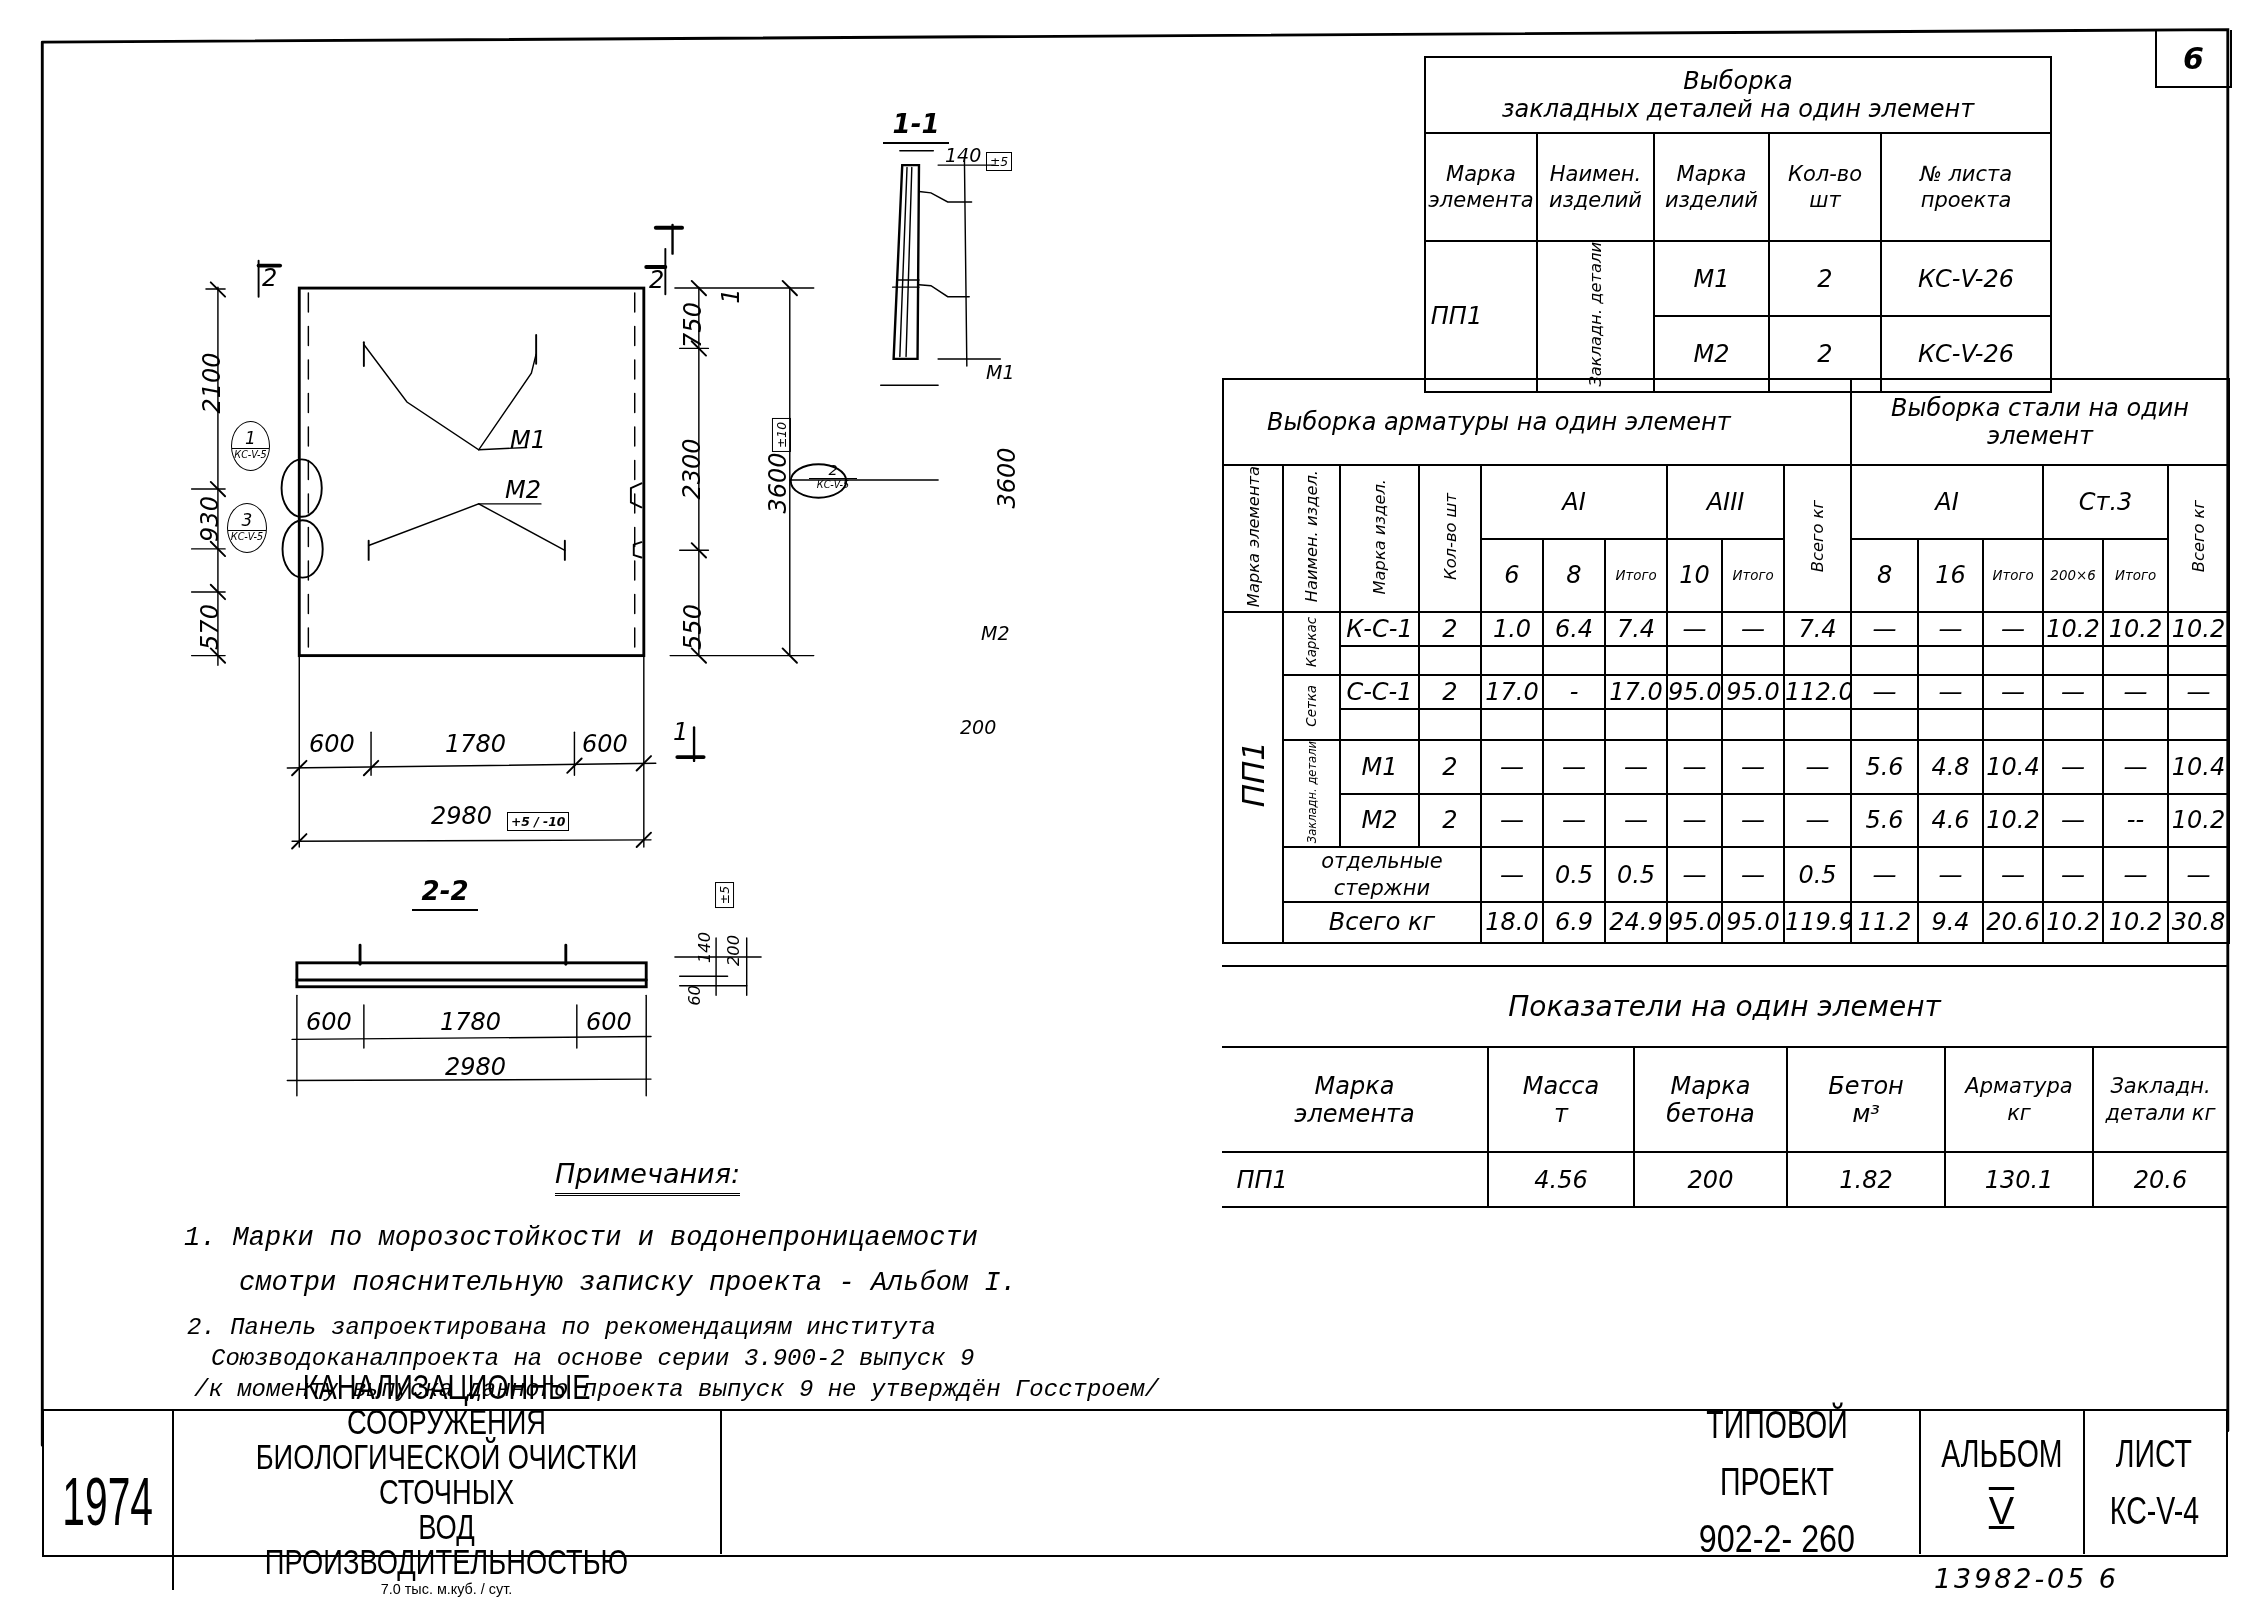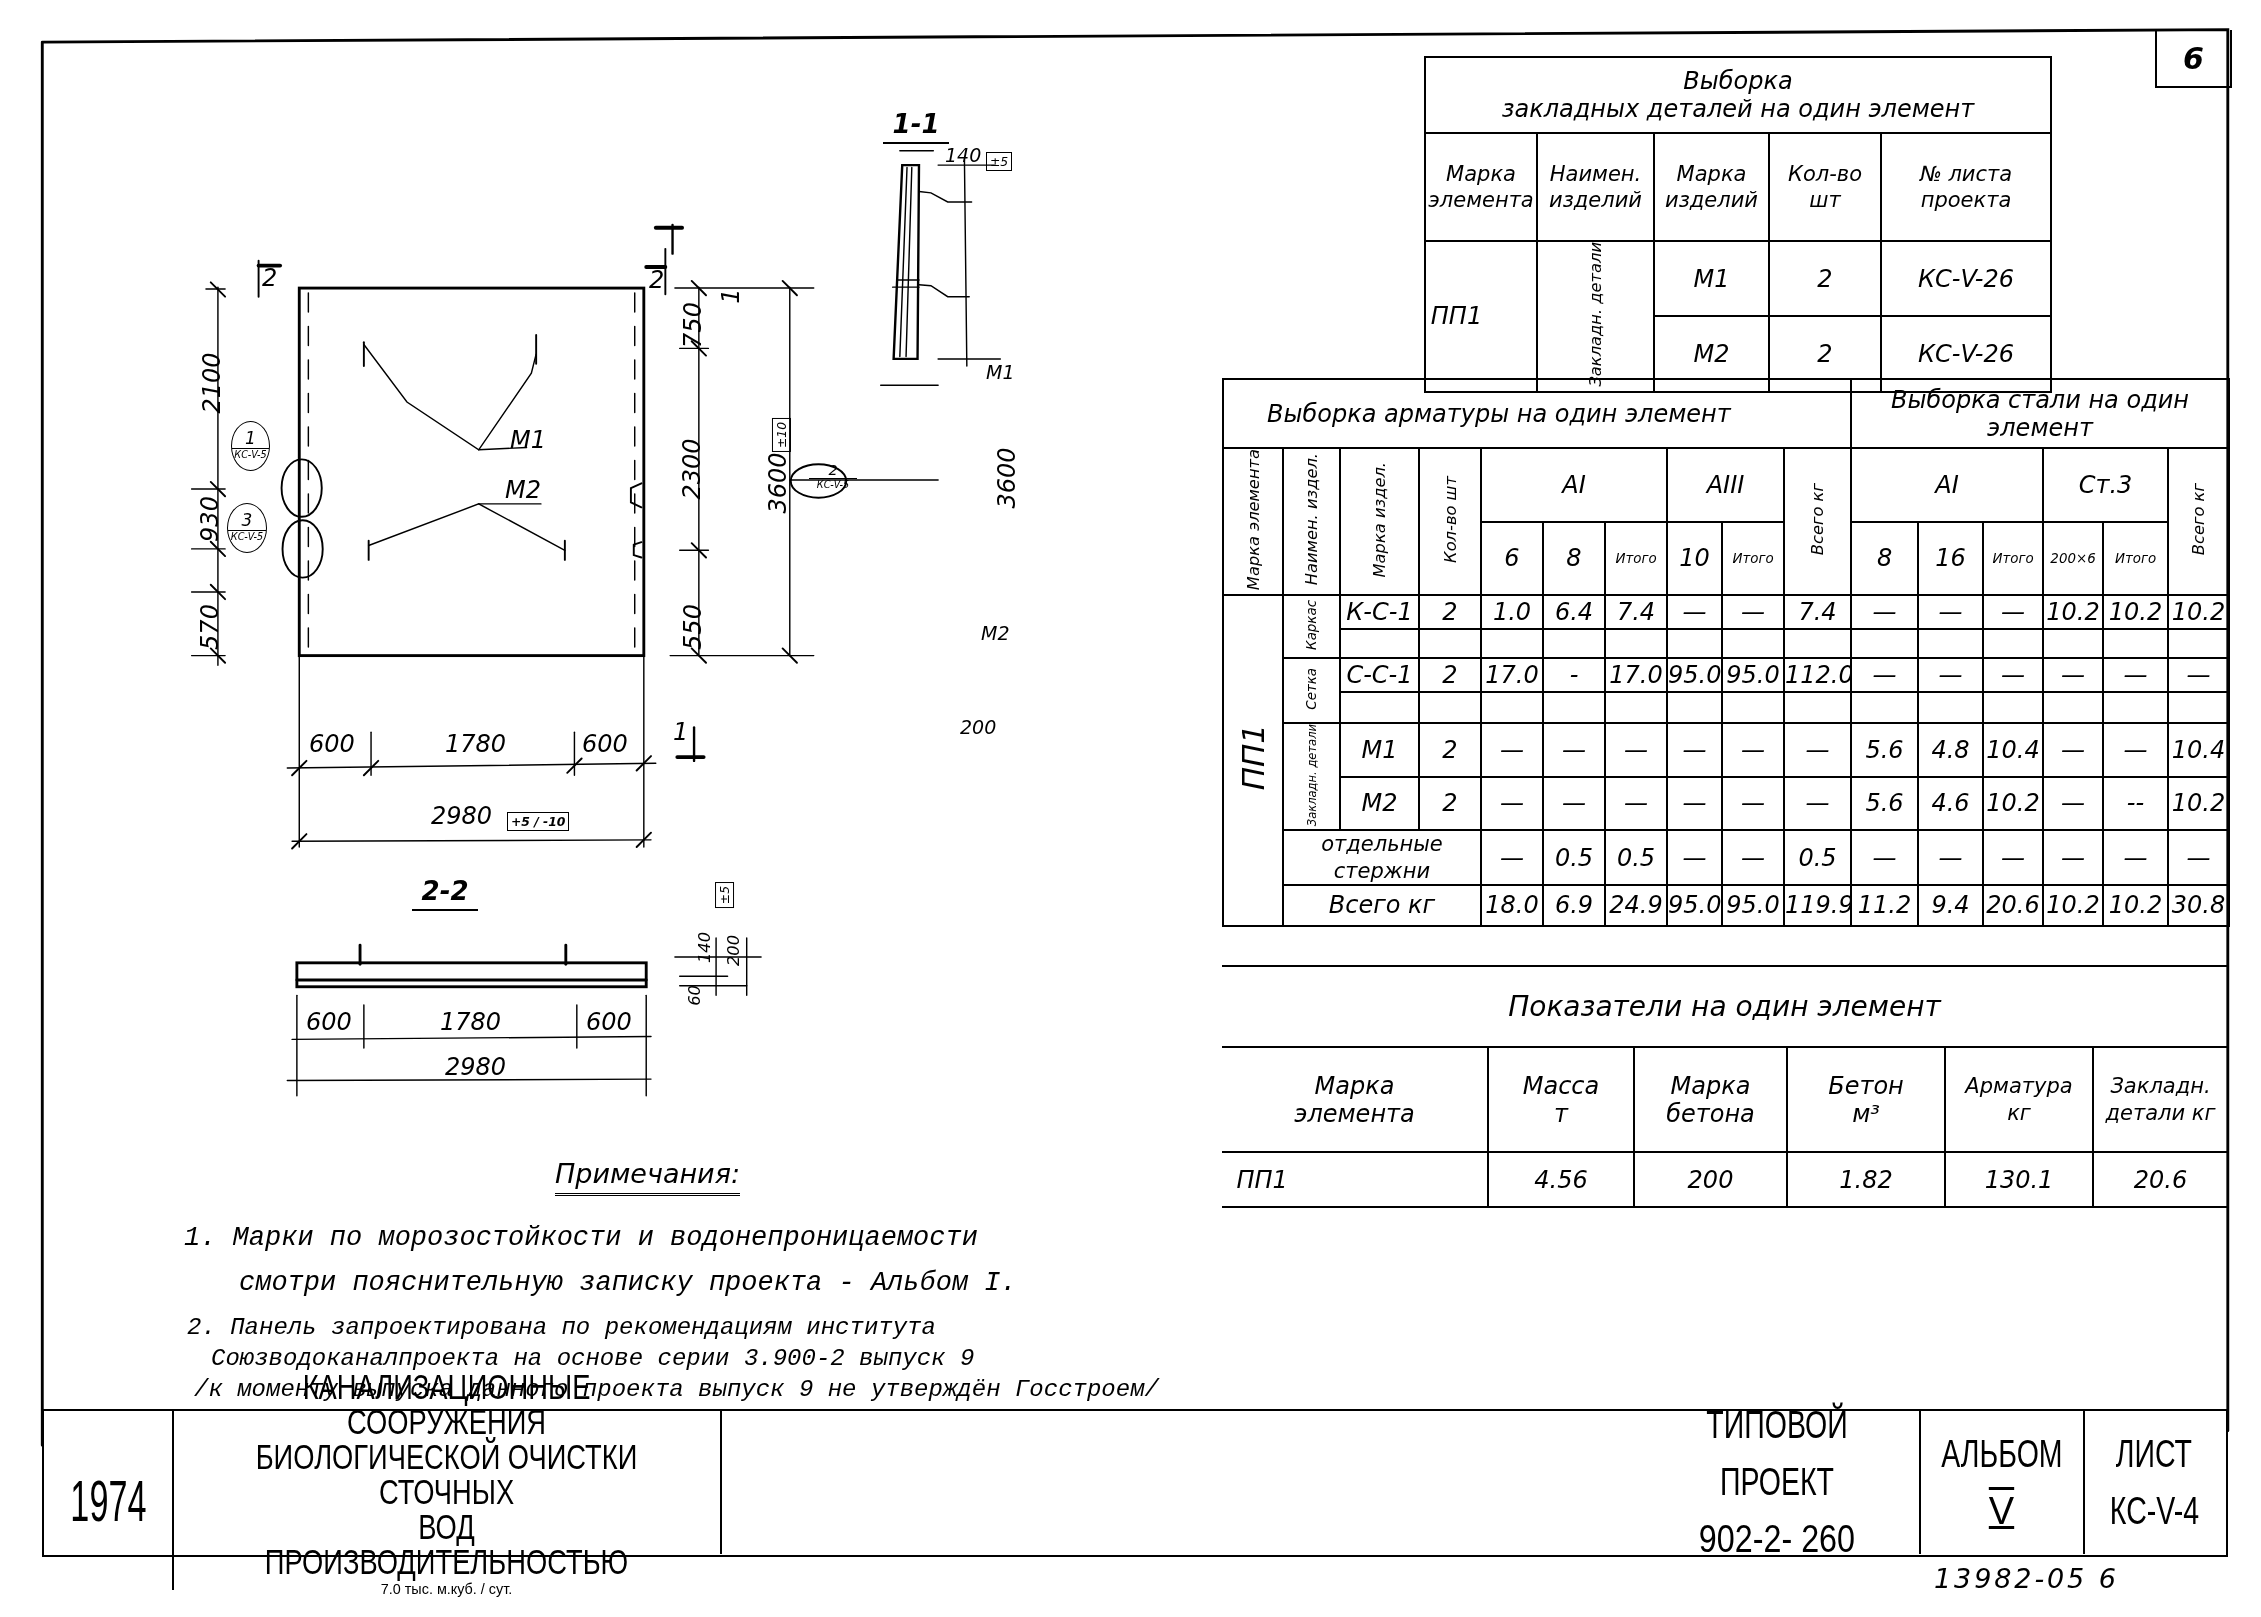--- a/index.html
+++ b/index.html
@@ -259,21 +259,21 @@
       <col style="width:62px">
       <col style="width:67px">
     <col style="width:67px">
       <col style="width:65px">
       <col style="width:60px">
     <col style="width:60px">
       <col style="width:65px">
       <col style="width:61px">
   </colgroup>
   <tbody>
-      <tr style="height:69px">
+      <tr style="height:86px">
     <td colspan="10" class="t-title" style="text-align:left; padding-left:43px;">Выборка арматуры на один элемент</td>
     <td colspan="6" class="t-title">Выборка стали на один элемент</td>
   </tr>
   <tr style="height:50px">
     <td rowspan="2" class="t-small"><span class="vert">Марка элемента</span></td>
     <td rowspan="2" class="t-small"><span class="vert">Наимен. издел.</span></td>
     <td rowspan="2" class="t-small"><span class="vert">Марка издел.</span></td>
     <td rowspan="2" class="t-small"><span class="vert">Кол-во шт</span></td>
     <td colspan="3" class="t-cell">АI</td>
     <td colspan="2" class="t-cell">АIII</td>
@@ -483,21 +483,21 @@
   </table>
 
 <div class="notes-title">Примечания:</div>
 <div class="note-line" style="left:184px; top:1223px;">1.  Марки по  морозостойкости  и  водонепроницаемости</div>
 <div class="note-line" style="left:239px; top:1268px;">смотри    пояснительную записку проекта - Альбом I.</div>
 <div class="note-line" style="left:187px; top:1314px; font-size:24px;">2.  Панель запроектирована  по рекомендациям института</div>
 <div class="note-line" style="left:211px; top:1345px; font-size:24px;">Союзводоканалпроекта  на основе  серии 3.900-2 выпуск 9</div>
 <div class="note-line" style="left:194px; top:1376px; font-size:24px;">/к моменту выпуска данного проекта выпуск 9 не утверждён Госстроем/</div>
 
 <div class="abs" style="left:42px; top:1409px; width:2186px; height:148px; border:2.9px solid #000; box-sizing:border-box;">
-  <div class="tb-cell cond" style="left:0; top:0; width:128px; height:179px; border-right:2.4px solid #000; font-size:57px; transform-origin:center;">
+  <div class="tb-cell cond" style="left:0; top:0; width:128px; height:179px; border-right:2.4px solid #000; font-size:68px; transform-origin:center;">
     <span style="display:inline-block; transform:scaleX(0.6);">1974</span>
   </div>
   <div class="tb-cell cond" style="left:129px; top:0; width:547px; height:143px; border-right:2.4px solid #000; font-size:35px; line-height:1.0;">
     <div style="transform:scaleX(0.78);">КАНАЛИЗАЦИОННЫЕ  СООРУЖЕНИЯ</div>
     <div style="transform:scaleX(0.78);">БИОЛОГИЧЕСКОЙ ОЧИСТКИ СТОЧНЫХ</div>
     <div style="transform:scaleX(0.78);">ВОД   ПРОИЗВОДИТЕЛЬНОСТЬЮ</div>
     <div style="font-size:14.4px; margin-top:2.9px;">7.0 тыс. м.куб. / сут.</div>
   </div>
   <div class="tb-cell cond" style="left:1591px; top:0; width:284px; height:143px; border-right:2.4px solid #000; font-size:38px; line-height:1.5;">
     <div style="transform:scaleX(0.75);">ТИПОВОЙ ПРОЕКТ</div>

